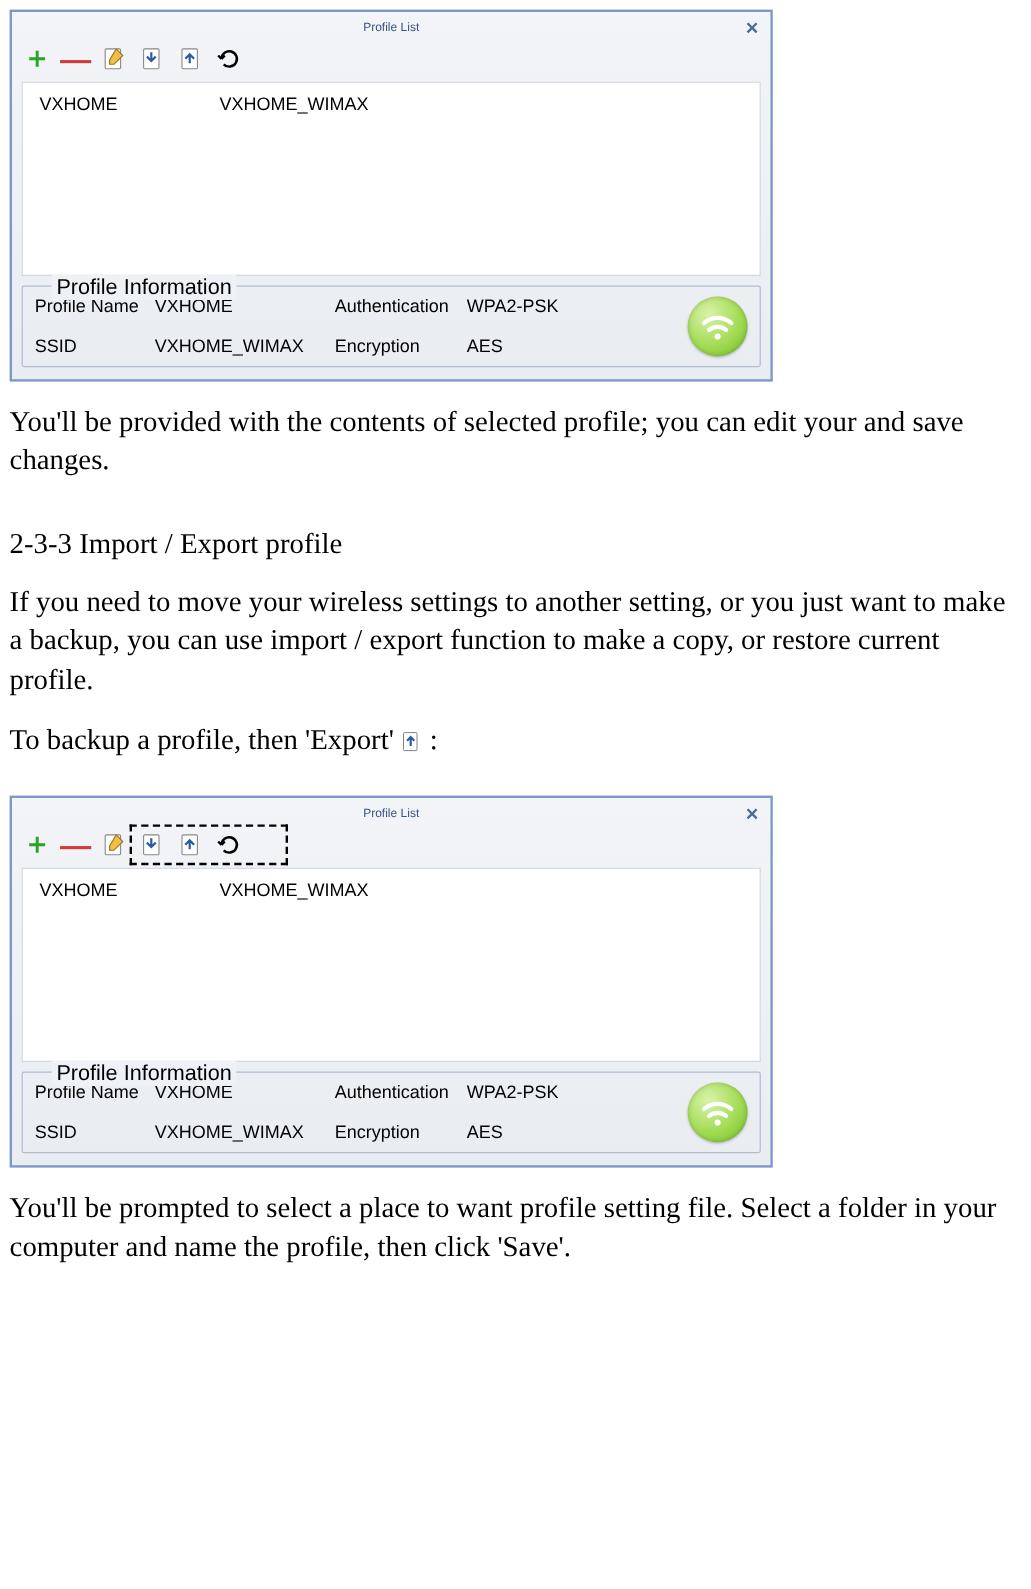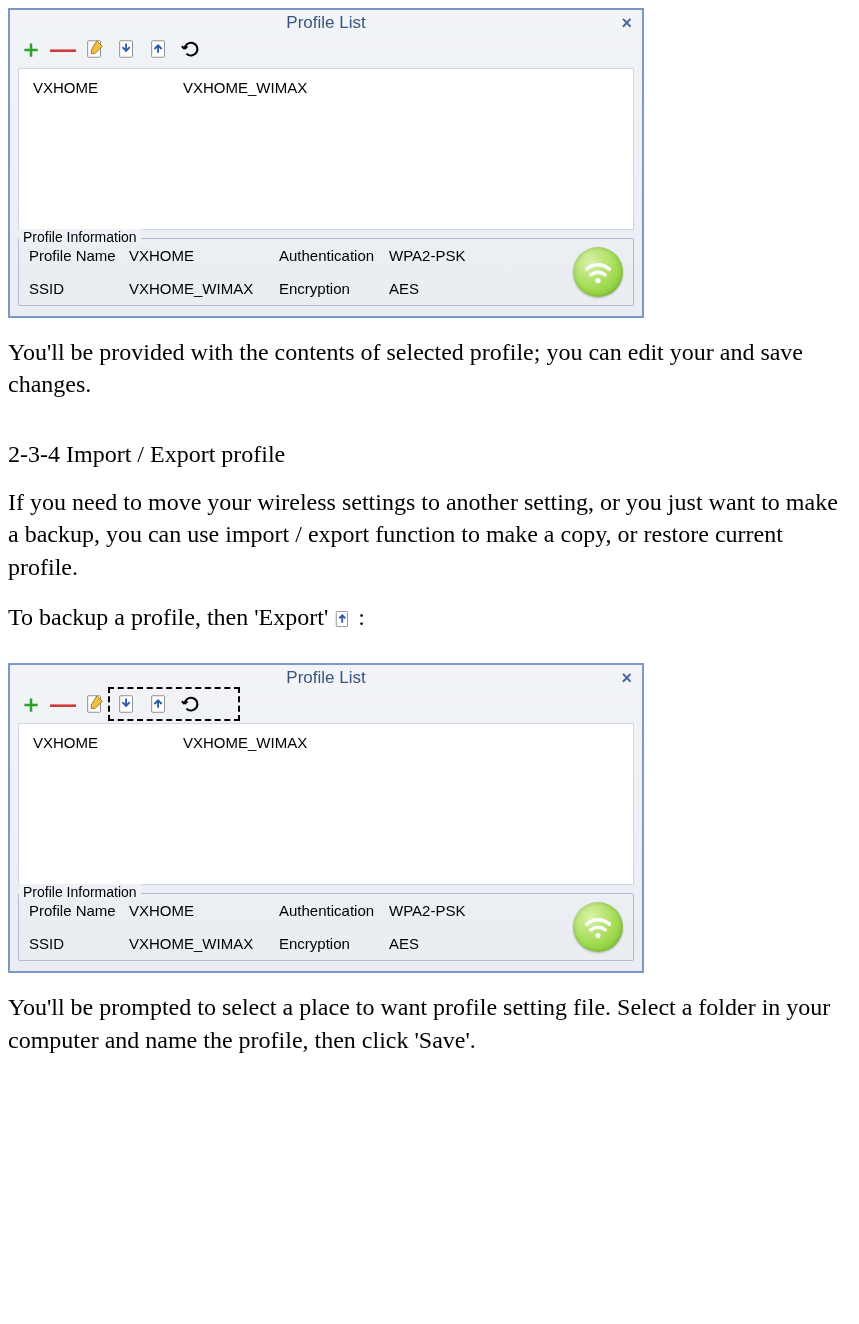--- a/index.html
+++ b/index.html
@@ -32,21 +32,21 @@
     .dialog-titlebar {
       height: 26px;
       display: flex;
       align-items: center;
       justify-content: center;
       position: relative;
       background: transparent;
     }
     .dialog-title {
       color: #3a547f;
-      font-size: 17px;
+      font-size: 10px;
     }
     .close-x {
       position: absolute;
       right: 10px;
       top: 3px;
       color: #4a6aa0;
       font-weight: bold;
       font-size: 18px;
       cursor: pointer;
     }
@@ -105,24 +105,24 @@
       padding: 8px 10px 8px 10px;
       position: relative;
       display: flex;
       align-items: center;
       gap: 12px;
       background: transparent;
     }
     .info-legend {
       position: absolute;
       top: -10px;
-      left: 0;
+      left: 24px;
       background: linear-gradient(#eef1f5,#eef1f5);
       padding: 0 4px;
-      font-size: 14px;
+      font-size: 18px;
       color: #000;
     }
     .info-grid {
       display: grid;
       grid-template-columns: 100px 150px 110px 90px;
       row-gap: 16px;
       font-size: 15px;
       flex: 1;
     }
     .wifi-badge {
@@ -220,21 +220,21 @@
           <path d="M4 10 a12 12 0 0 1 16 0" fill="none" stroke="#fff" stroke-width="2.5" stroke-linecap="round"></path>
           <path d="M7 14 a8 8 0 0 1 10 0" fill="none" stroke="#fff" stroke-width="2.5" stroke-linecap="round"></path>
           <circle cx="12" cy="18" r="1.8" fill="#fff"></circle>
         </svg>
     </div>
   </div>
 </div>
 
 <p class="paragraph">You'll be provided with the contents of selected profile; you can edit your and save changes.</p>
 
-<p class="section-heading">2-3-4 Import / Export profile</p>
+<p class="section-heading">2-3-3 Import / Export profile</p>
 
 <p class="paragraph">If you need to move your wireless settings to another setting, or you just want to make a backup, you can use import / export function to make a copy, or restore current profile.</p>
 
 <p class="paragraph">
   <span>To backup a profile, then 'Export' </span>
   <span class="inline-icon">
     <svg viewBox="0 0 24 24">
         <rect x="3" y="2" width="15" height="20" rx="1" fill="#fff" stroke="#777"></rect>
         <path d="M11 17 L11 7 M7 11 L11 7 L15 11" stroke="#2a5aa8" stroke-width="2.4" fill="none"></path>
       </svg>

